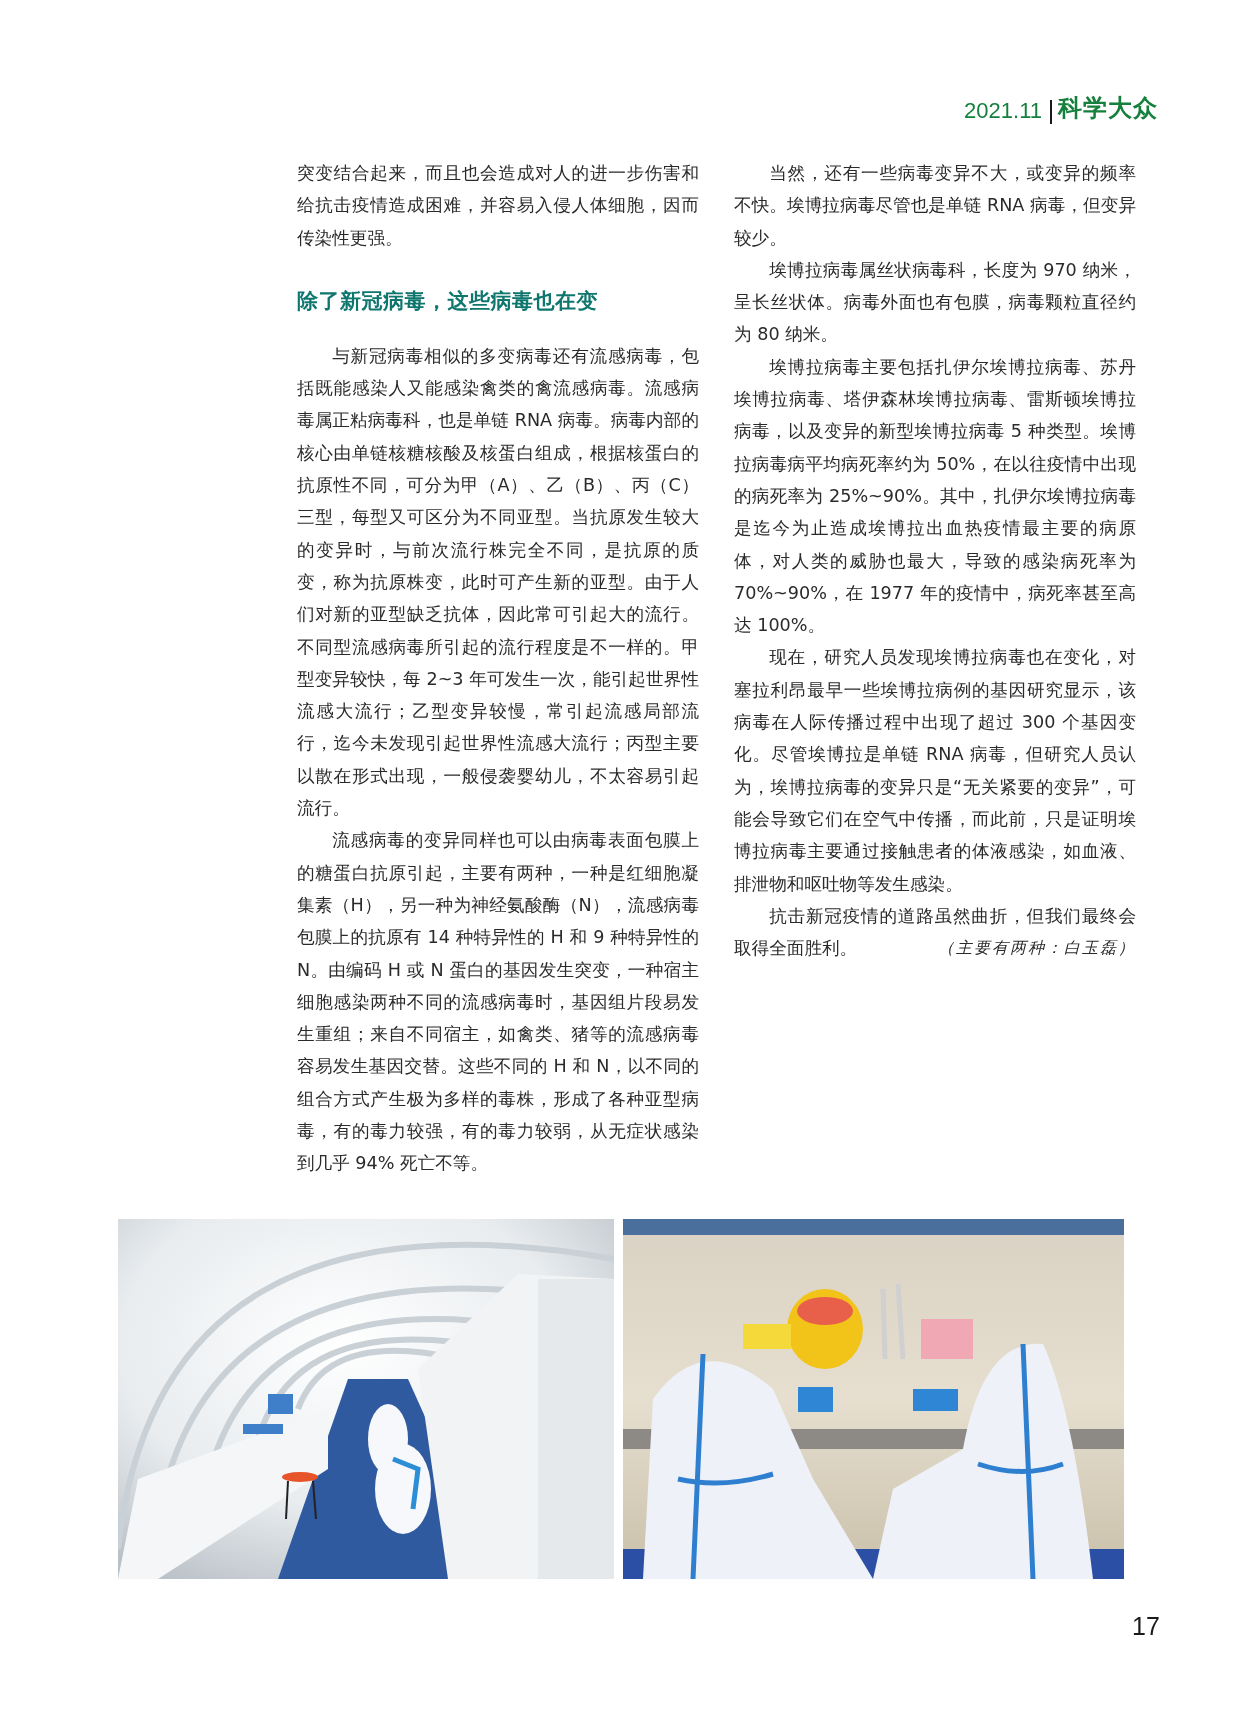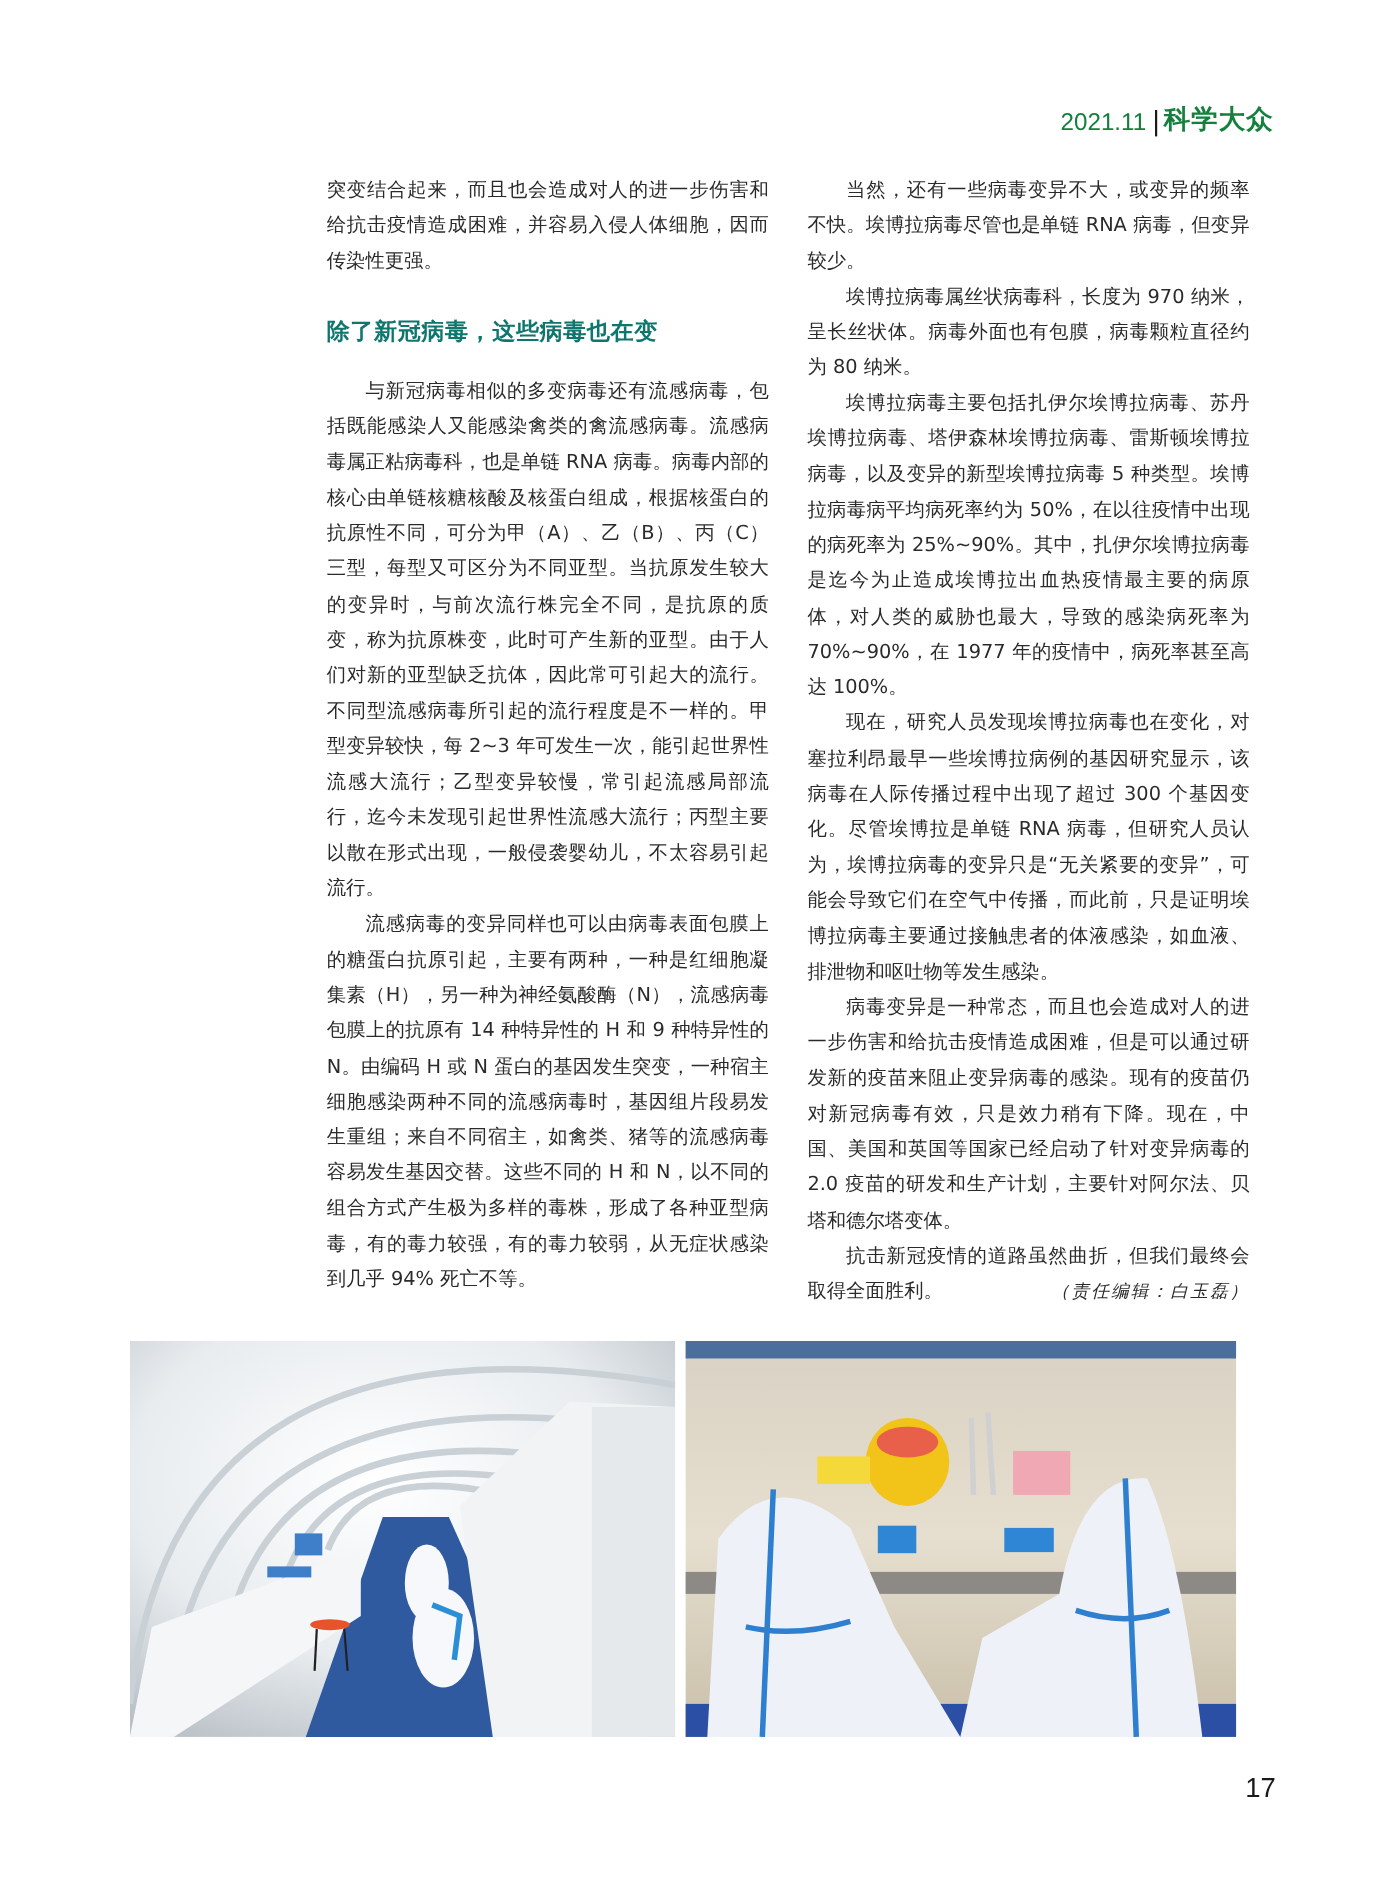--- a/index.html
+++ b/index.html
@@ -39,22 +39,21 @@
   <p class="heading">除了新冠病毒，这些病毒也在变</p>
   <p class="ind">与新冠病毒相似的多变病毒还有流感病毒，包括既能感染人又能感染禽类的禽流感病毒。流感病毒属正粘病毒科，也是单链 RNA 病毒。病毒内部的核心由单链核糖核酸及核蛋白组成，根据核蛋白的抗原性不同，可分为甲（A）、乙（B）、丙（C）三型，每型又可区分为不同亚型。当抗原发生较大的变异时，与前次流行株完全不同，是抗原的质变，称为抗原株变，此时可产生新的亚型。由于人们对新的亚型缺乏抗体，因此常可引起大的流行。不同型流感病毒所引起的流行程度是不一样的。甲型变异较快，每 2~3 年可发生一次，能引起世界性流感大流行；乙型变异较慢，常引起流感局部流行，迄今未发现引起世界性流感大流行；丙型主要以散在形式出现，一般侵袭婴幼儿，不太容易引起流行。</p>
   <p class="ind">流感病毒的变异同样也可以由病毒表面包膜上的糖蛋白抗原引起，主要有两种，一种是红细胞凝集素（H），另一种为神经氨酸酶（N），流感病毒包膜上的抗原有 14 种特异性的 H 和 9 种特异性的 N。由编码 H 或 N 蛋白的基因发生突变，一种宿主细胞感染两种不同的流感病毒时，基因组片段易发生重组；来自不同宿主，如禽类、猪等的流感病毒容易发生基因交替。这些不同的 H 和 N，以不同的组合方式产生极为多样的毒株，形成了各种亚型病毒，有的毒力较强，有的毒力较弱，从无症状感染到几乎 94% 死亡不等。</p>
 </div>
 
 <div class="col col-right">
   <p class="ind">当然，还有一些病毒变异不大，或变异的频率不快。埃博拉病毒尽管也是单链 RNA 病毒，但变异较少。</p>
   <p class="ind">埃博拉病毒属丝状病毒科，长度为 970 纳米，呈长丝状体。病毒外面也有包膜，病毒颗粒直径约为 80 纳米。</p>
   <p class="ind">埃博拉病毒主要包括扎伊尔埃博拉病毒、苏丹埃博拉病毒、塔伊森林埃博拉病毒、雷斯顿埃博拉病毒，以及变异的新型埃博拉病毒 5 种类型。埃博拉病毒病平均病死率约为 50%，在以往疫情中出现的病死率为 25%~90%。其中，扎伊尔埃博拉病毒是迄今为止造成埃博拉出血热疫情最主要的病原体，对人类的威胁也最大，导致的感染病死率为 70%~90%，在 1977 年的疫情中，病死率甚至高达 100%。</p>
   <p class="ind">现在，研究人员发现埃博拉病毒也在变化，对塞拉利昂最早一些埃博拉病例的基因研究显示，该病毒在人际传播过程中出现了超过 300 个基因变化。尽管埃博拉是单链 RNA 病毒，但研究人员认为，埃博拉病毒的变异只是“无关紧要的变异”，可能会导致它们在空气中传播，而此前，只是证明埃博拉病毒主要通过接触患者的体液感染，如血液、排泄物和呕吐物等发生感染。</p>
-  <p class="ind">病毒变异是一种常态，而且也会造成对人的进一步伤害和给抗击疫情造成困难，但是可以通过研发新的疫苗来阻止变异病毒的感染。现有的疫苗仍对新冠病毒有效，只是效力稍有下降。现在，中国、美国和英国等国家已经启动了针对变异病毒的 2.0 疫苗的研发和生产计划，主要针对阿尔法、贝塔和德尔塔变体。</p>
-  <p class="ind"><span>抗击新冠疫情的道路虽然曲折，但我们最终会取得全面胜利。</span><span class="editor">（责任编辑：白玉磊）</span></p>
+  <p class="ind"><span>抗击新冠疫情的道路虽然曲折，但我们最终会取得全面胜利。</span><span class="editor">（主要有两种：白玉磊）</span></p>
 </div>
 
 <div class="photo photo-left">
   <svg viewBox="0 0 496 360" preserveAspectRatio="none">
     <defs>
       <radialGradient id="tun" cx="0.45" cy="0.35" r="0.75">
         <stop offset="0" stop-color="#ffffff"></stop>
         <stop offset="0.6" stop-color="#e8ecef"></stop>
         <stop offset="1" stop-color="#b9c0c6"></stop>
       </radialGradient>

